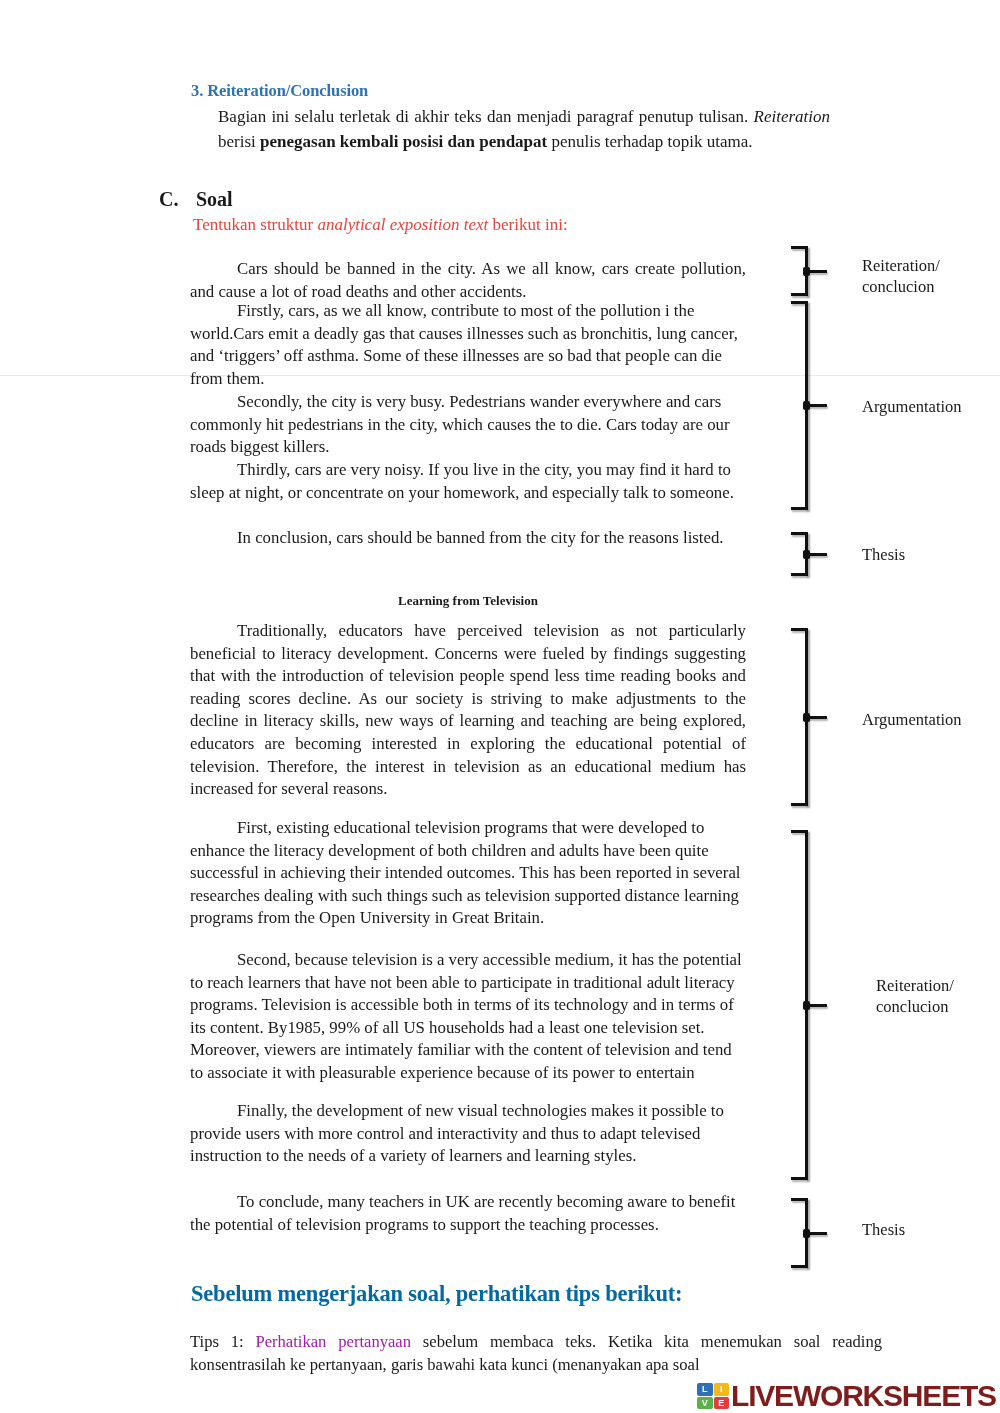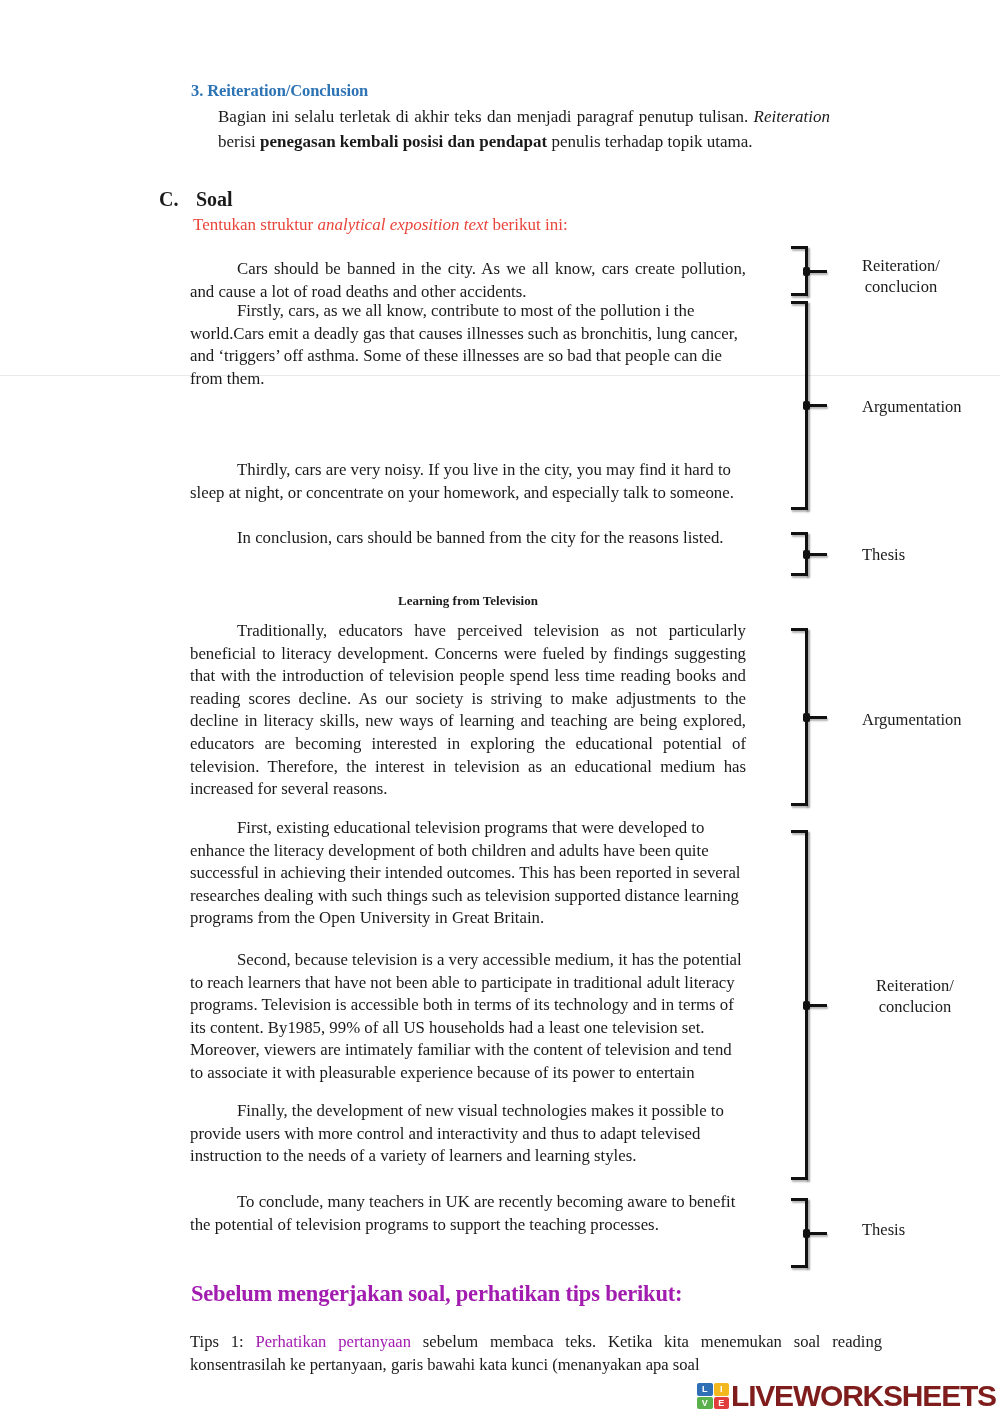--- a/index.html
+++ b/index.html
@@ -85,27 +85,27 @@
     position: absolute; left: 17px; width: 19px; height: 3px;
     background: #111; top: 50%; margin-top: -1.5px;
     box-shadow: 1px 2px 2px rgba(0,0,0,0.3);
   }
   .brace .knot {
     position: absolute; left: 12px; width: 7px; height: 9px;
     background: #111; top: 50%; margin-top: -4.5px;
     border-radius: 2px;
   }
   .brace-label {
-    position: absolute; font-size: 16.5px; line-height: 21px; color: #1a1a1a; text-align: center;
+    position: absolute; font-size: 16.5px; line-height: 21px; color: #1a1a1a;
   }
 
   
   .tips-head {
     position: absolute; left: 191px; top: 1281px;
-    font-weight: bold; font-size: 22.5px; color: #a21caf;
+    font-weight: bold; font-size: 22.5px; color: #0369a1;
     letter-spacing: -0.2px;
   }
   .tips-body {
     position: absolute; left: 190px; top: 1330px; width: 692px;
     font-size: 16.6px; line-height: 23px;
     text-align: justify; text-justify: inter-word;
   }
   .tips-body .kw { color: #a21caf; }
   .tips-body .l2 { text-align: left; }
 
@@ -148,20 +148,21 @@
   </div>
 
   <div class="soal-letter">C.</div>
   <div class="soal-title">Soal</div>
   <div class="soal-sub"><span>Tentukan struktur </span><i>analytical exposition text</i><span> berikut ini:</span></div>
 
   <div class="scanline"></div>
 
   <div class="para just" style="top:258px;">Cars should be banned in the city. As we all know, cars create pollution, and cause a lot of road deaths and other accidents.</div>
   <div class="para" style="top:300px;">Firstly, cars, as we all know, contribute to most of the pollution i the world.Cars emit a deadly gas that causes illnesses such as bronchitis, lung cancer, and ‘triggers’ off asthma. Some of these illnesses are so bad that people can die from them.</div>
+  <div class="para" style="top:391px;">Secondly, the city is very busy. Pedestrians wander everywhere and cars commonly hit pedestrians in the city, which causes the to die. Cars today are our roads biggest killers.</div>
   <div class="para" style="top:459px;">Thirdly, cars are very noisy. If you live in the city, you may find it hard to sleep at night, or concentrate on your homework, and especially talk to someone.</div>
   <div class="para" style="top:527px;">In conclusion, cars should be banned from the city for the reasons listed.</div>
 
   <div class="tv-title">Learning from Television</div>
 
   <div class="para just" style="top:620px;">Traditionally, educators have perceived television as not particularly beneficial to literacy development. Concerns were fueled by findings suggesting that with the introduction of television people spend less time reading books and reading scores decline. As our society is striving to make adjustments to the decline in literacy skills, new ways of learning and teaching are being explored, educators are becoming interested in exploring the educational potential of television. Therefore, the interest in television as an educational medium has increased for several reasons.</div>
   <div class="para" style="top:817px;">First, existing educational television programs that were developed to enhance the literacy development of both children and adults have been quite successful in achieving their intended outcomes. This has been reported in several researches dealing with such things such as television supported distance learning programs from the Open University in Great Britain.</div>
   <div class="para" style="top:949px;">Second, because television is a very accessible medium, it has the potential to reach learners that have not been able to participate in traditional adult literacy programs. Television is accessible both in terms of its technology and in terms of its content. By1985, 99% of all US households had a least one television set. Moreover, viewers are intimately familiar with the content of television and tend to associate it with pleasurable experience because of its power to entertain</div>
   <div class="para" style="top:1100px;">Finally, the development of new visual technologies makes it possible to provide users with more control and interactivity and thus to adapt televised instruction to the needs of a variety of learners and learning styles.</div>
   <div class="para" style="top:1191px;">To conclude, many teachers in UK are recently becoming aware to benefit the potential of television programs to support the teaching processes.</div>

